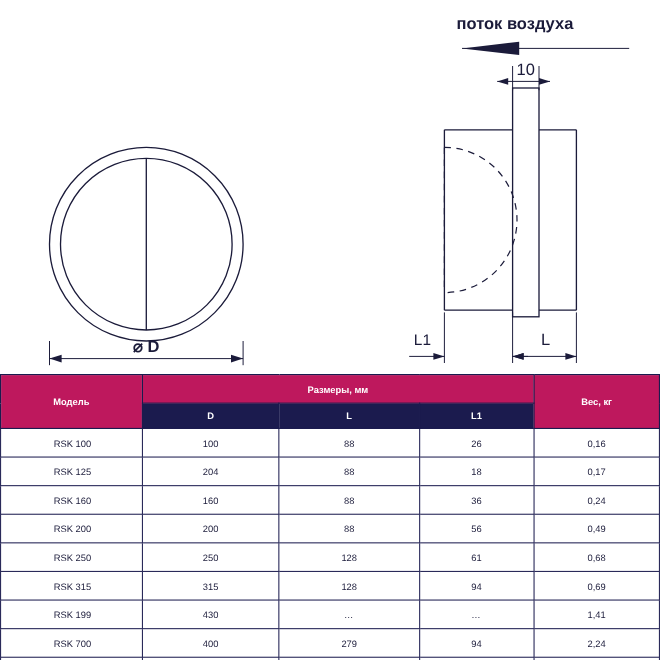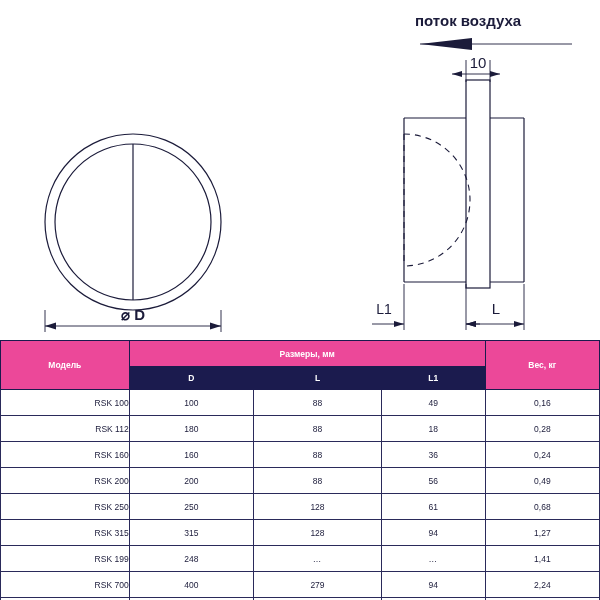--- a/index.html
+++ b/index.html
@@ -38,34 +38,34 @@
   #spec-table td {
     border: 1px solid #2a2a5a;
     padding: 0;
     height: 25px;
     text-align: center;
     vertical-align: middle;
     font-weight: normal;
     color: #1b1b3a;
   }
   #spec-table thead th {
-    background: #ec4899;
+    background: #be185d;
     color: #ffffff;
     font-weight: bold;
     font-size: 8.5px;
     border: 1px solid #1b1b4e;
   }
   #spec-table thead tr.sub th {
     background: #1b1b4e;
     color: #ffffff;
     font-weight: bold;
     height: 22px;
   }
   #spec-table tbody td.model {
-    text-align: right;
+    text-align: center;
     padding-left: 2px;
   }
   .col-model { width: 124px; }
   .col-d     { width: 120px; }
   .col-l     { width: 123px; }
   .col-l1    { width: 100px; }
   .col-w     { width: 110px; }
 
   .dots { letter-spacing: 1px; }
 </style>
@@ -153,29 +153,29 @@
       <th class="col-d">D</th>
       <th class="col-l">L</th>
       <th class="col-l1">L1</th>
     </tr>
   </thead>
   <tbody>
     <tr>
       <td class="model">RSK 100</td>
       <td>100</td>
       <td>88</td>
-      <td>49</td>
+      <td>26</td>
       <td>0,16</td>
     </tr>
     <tr>
-      <td class="model">RSK 112</td>
-      <td>180</td>
+      <td class="model">RSK 125</td>
+      <td>204</td>
       <td>88</td>
       <td>18</td>
-      <td>0,28</td>
+      <td>0,17</td>
     </tr>
     <tr>
       <td class="model">RSK 160</td>
       <td>160</td>
       <td>88</td>
       <td>36</td>
       <td>0,24</td>
     </tr>
     <tr>
       <td class="model">RSK 200</td>
@@ -189,25 +189,25 @@
       <td>250</td>
       <td>128</td>
       <td>61</td>
       <td>0,68</td>
     </tr>
     <tr>
       <td class="model">RSK 315</td>
       <td>315</td>
       <td>128</td>
       <td>94</td>
-      <td>1,27</td>
+      <td>0,69</td>
     </tr>
     <tr>
       <td class="model">RSK 199</td>
-      <td>248</td>
+      <td>430</td>
       <td class="dots">…</td>
       <td class="dots">…</td>
       <td>1,41</td>
     </tr>
     <tr>
       <td class="model">RSK 700</td>
       <td>400</td>
       <td>279</td>
       <td>94</td>
       <td>2,24</td>

